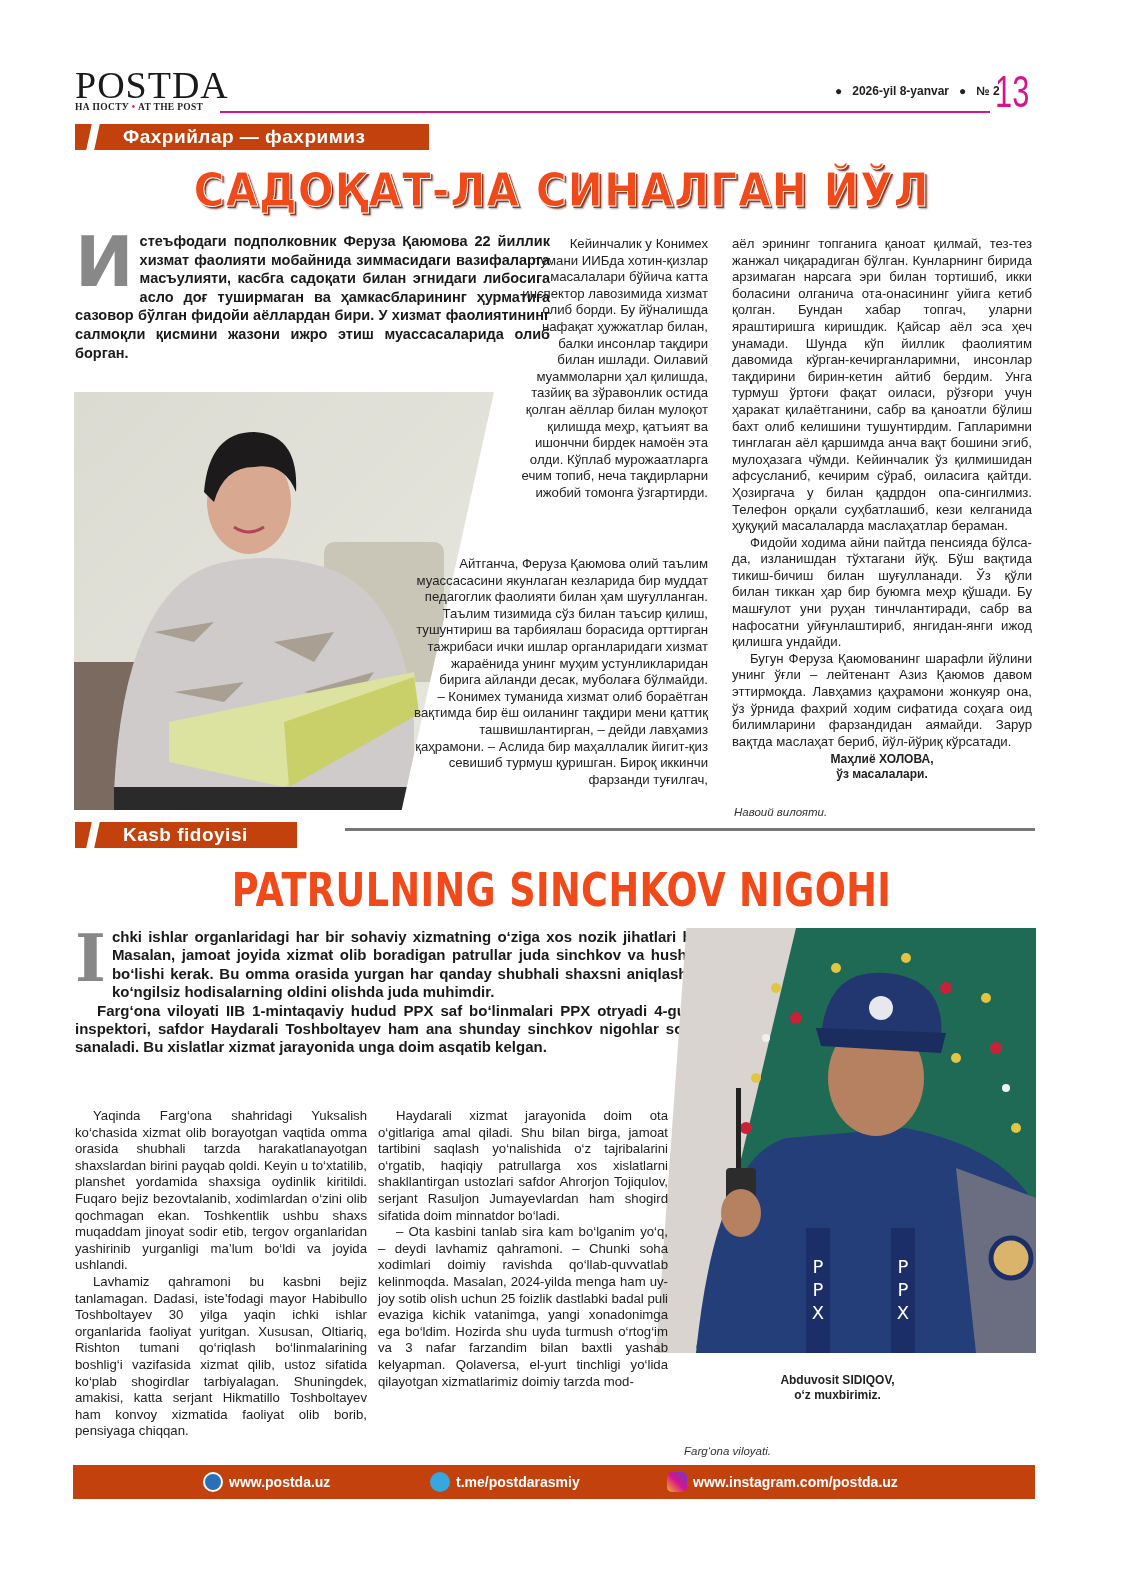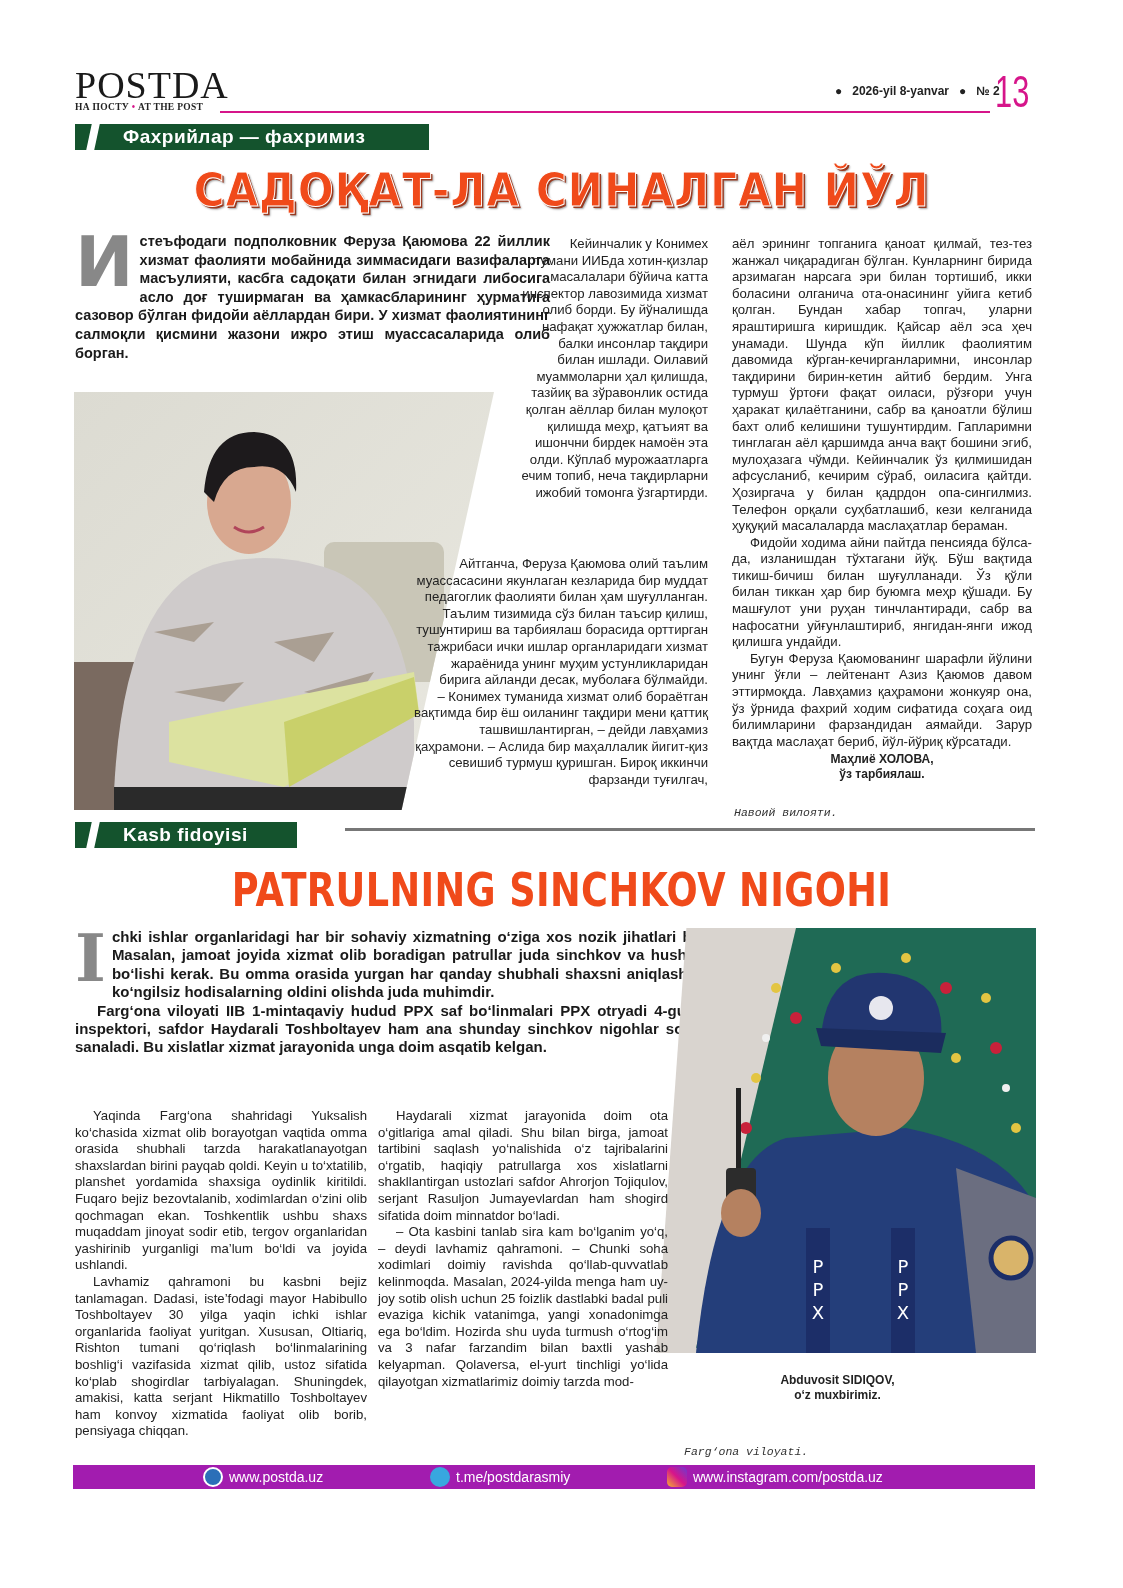--- a/index.html
+++ b/index.html
@@ -4,47 +4,47 @@
 <style>
 *{box-sizing:border-box;margin:0;padding:0}
 body{width:1123px;height:1588px;background:#fff;position:relative;font-family:"Liberation Sans",sans-serif;color:#222;overflow:hidden}
 .abs{position:absolute}
 .logo{left:75px;top:70px;font-family:"Liberation Serif",serif;font-size:38px;letter-spacing:1px;color:#1a1a1a;line-height:30px}
 .logo-sub{left:75px;top:102px;font-family:"Liberation Serif",serif;font-size:9.5px;font-weight:bold;color:#222;letter-spacing:.3px}
 .logo-sub .dot{color:#d6158a}
 .hdr-line{left:220px;top:111px;width:770px;height:2px;background:#d6158a}
 .hdr-meta{left:835px;top:84px;font-size:12px;font-weight:bold;color:#222}
 .pnum{left:995px;top:70px;font-family:"Liberation Sans",sans-serif;font-size:44px;color:#d6158a;transform:scaleX(.7);transform-origin:left top;line-height:44px}
-.rubric{background:#14532d;color:#fff;font-weight:bold;height:26px;display:flex;align-items:center}
+.rubric{background:#c2410c;color:#fff;font-weight:bold;height:26px;display:flex;align-items:center}
 .rubric .slash{width:8px;height:26px;background:#fff;margin-left:14px;transform:skewX(-12deg)}
 .rubric .txt{margin-left:26px;font-size:19px;letter-spacing:.5px}
 .title1{left:0;width:1123px;top:163px;text-align:center;font-size:46px;font-weight:bold;color:#f04a1a;letter-spacing:1px;text-shadow:2px 2px 0 #9a3a20,3px 3px 2px rgba(0,0,0,.35);-webkit-text-stroke:1px #fff;font-family:"DejaVu Sans",sans-serif;transform:scaleX(.92);transform-origin:center top}
 .lead1{left:75px;top:232px;width:475px;font-size:14.5px;font-weight:bold;line-height:18.6px;text-align:justify;color:#1a1a1a}
 .dropcap{float:left;font-size:70px;line-height:56px;color:#888;margin-right:6px;font-family:"DejaVu Sans",sans-serif;font-weight:bold;margin-top:2px}
 .col{font-size:13.2px;line-height:16.6px;color:#222}
 .col p{text-indent:18px;text-align:justify}
 .col2a{left:520px;top:236px;width:188px;text-align:right}
 .col2a p{text-align:right}
 .col2b{left:408px;top:556px;width:300px;text-align:right}
 .col2b p{text-align:right}
 .col3{left:732px;top:236px;width:300px}
 .sign{text-align:center;font-weight:bold;font-size:12px;line-height:15px}
-.place{font-family:Liberation Mono, monospace;font-style:italic;font-size:11.5px;color:#333}
+.place{font-family:Liberation Sans, sans-serif;font-style:italic;font-size:11.5px;color:#333}
 .photo1{left:74px;top:392px;width:420px;height:418px;overflow:hidden;clip-path:polygon(0 0,100% 0,78% 100%,0 100%)}
 .sep{left:345px;top:828px;width:690px;height:3px;background:#777}
 .title2{left:0;width:1123px;top:862px;text-align:center;font-size:47px;font-weight:bold;color:#f04a1a;font-family:"DejaVu Sans",sans-serif;letter-spacing:.5px;transform:scaleX(.78);transform-origin:center top}
 .lead2{left:75px;top:928px;width:635px;font-size:15px;font-weight:bold;line-height:18.4px;text-align:justify;color:#1a1a1a}
 .lead2 p.ind{text-indent:22px}
 .dropcap2{float:left;font-size:66px;line-height:58px;color:#888;margin-right:6px;font-family:"DejaVu Serif",serif;margin-top:1px}
 .c1{left:75px;top:1108px;width:292px}
 .c2{left:378px;top:1108px;width:290px}
 .c3{left:640px;top:1365px;width:395px}
 .c3 p{text-indent:0;text-align:center}
 .photo2{left:656px;top:928px;width:380px;height:425px;overflow:hidden;clip-path:polygon(8% 0,100% 0,100% 100%,0 100%)}
-.footer{left:73px;top:1465px;width:962px;height:24px;background:#a21caf;display:flex;align-items:center;color:#fff;font-weight:normal;font-size:14px}
+.footer{left:73px;top:1465px;width:962px;height:34px;background:#c2410c;display:flex;align-items:center;color:#fff;font-weight:bold;font-size:14px}
 .fitem{display:flex;align-items:center;position:absolute}
 .ficon{width:20px;height:20px;border-radius:50%;margin-right:6px;display:inline-block}
 </style>
 </head>
 <body>
 
 <div class="abs logo">POSTDA</div>
 <div class="abs logo-sub">
   <span>НА ПОСТУ</span>
   <span class="dot"> • </span>
@@ -97,21 +97,21 @@
 </div>
 <div class="abs col col2b">
   <p>Айтганча, Феруза Қаюмова олий таълим муассасасини якунлаган кезларида бир муддат педагоглик фаолияти билан ҳам шуғулланган. Таълим тизимида сўз билан таъсир қилиш, тушунтириш ва тарбиялаш борасида орттирган тажрибаси ички ишлар органларидаги хизмат жараёнида унинг муҳим устунликларидан бирига айланди десак, муболаға бўлмайди.</p>
   <p>– Конимех туманида хизмат олиб бораётган вақтимда бир ёш оиланинг тақдири мени қаттиқ ташвишлантирган, – дейди лавҳамиз қаҳрамони. – Аслида бир маҳаллалик йигит-қиз севишиб турмуш қуришган. Бироқ иккинчи фарзанди туғилгач,</p>
 </div>
 <div class="abs col col3">
   <p style="text-indent:0">аёл эрининг топганига қаноат қилмай, тез-тез жанжал чиқарадиган бўлган. Кунларнинг бирида арзимаган нарсага эри билан тортишиб, икки боласини олганича ота-онасининг уйига кетиб қолган. Бундан хабар топгач, уларни яраштиришга киришдик. Қайсар аёл эса ҳеч унамади. Шунда кўп йиллик фаолиятим давомида кўрган-кечирганларимни, инсонлар тақдирини бирин-кетин айтиб бердим. Унга турмуш ўртоғи фақат оиласи, рўзғори учун ҳаракат қилаётганини, сабр ва қаноатли бўлиш бахт олиб келишини тушунтирдим. Гапларимни тинглаган аёл қаршимда анча вақт бошини эгиб, мулоҳазага чўмди. Кейинчалик ўз қилмишидан афсусланиб, кечирим сўраб, оиласига қайтди. Ҳозиргача у билан қадрдон опа-сингилмиз. Телефон орқали суҳбатлашиб, кези келганида ҳуқуқий масалаларда маслаҳатлар бераман.</p>
   <p>Фидойи ходима айни пайтда пенсияда бўлса-да, изланишдан тўхтагани йўқ. Бўш вақтида тикиш-бичиш билан шуғулланади. Ўз қўли билан тиккан ҳар бир буюмга меҳр қўшади. Бу машғулот уни руҳан тинчлантиради, сабр ва нафосатни уйғунлаштириб, янгидан-янги ижод қилишга ундайди.</p>
   <p>Бугун Феруза Қаюмованинг шарафли йўлини унинг ўғли – лейтенант Азиз Қаюмов давом эттирмоқда. Лавҳамиз қаҳрамони жонкуяр она, ўз ўрнида фахрий ходим сифатида соҳага оид билимларини фарзандидан аямайди. Зарур вақтда маслаҳат бериб, йўл-йўриқ кўрсатади.</p>
   <div class="sign" style="margin-top:2px">Маҳлиё ХОЛОВА,</div>
-  <div class="sign">ўз тарбиялаш.</div>
+  <div class="sign">ўз масалалари.</div>
 </div>
 <div class="abs place" style="left:734px;top:806px">Навоий вилояти.</div>
 
 <div class="abs rubric" style="left:75px;top:822px;width:222px;">
   <span class="slash"></span>
   <span class="txt">Kasb fidoyisi</span>
 </div>
 <div class="abs sep"></div>
 <div class="abs title2">PATRULNING SINCHKOV NIGOHI</div>
 

